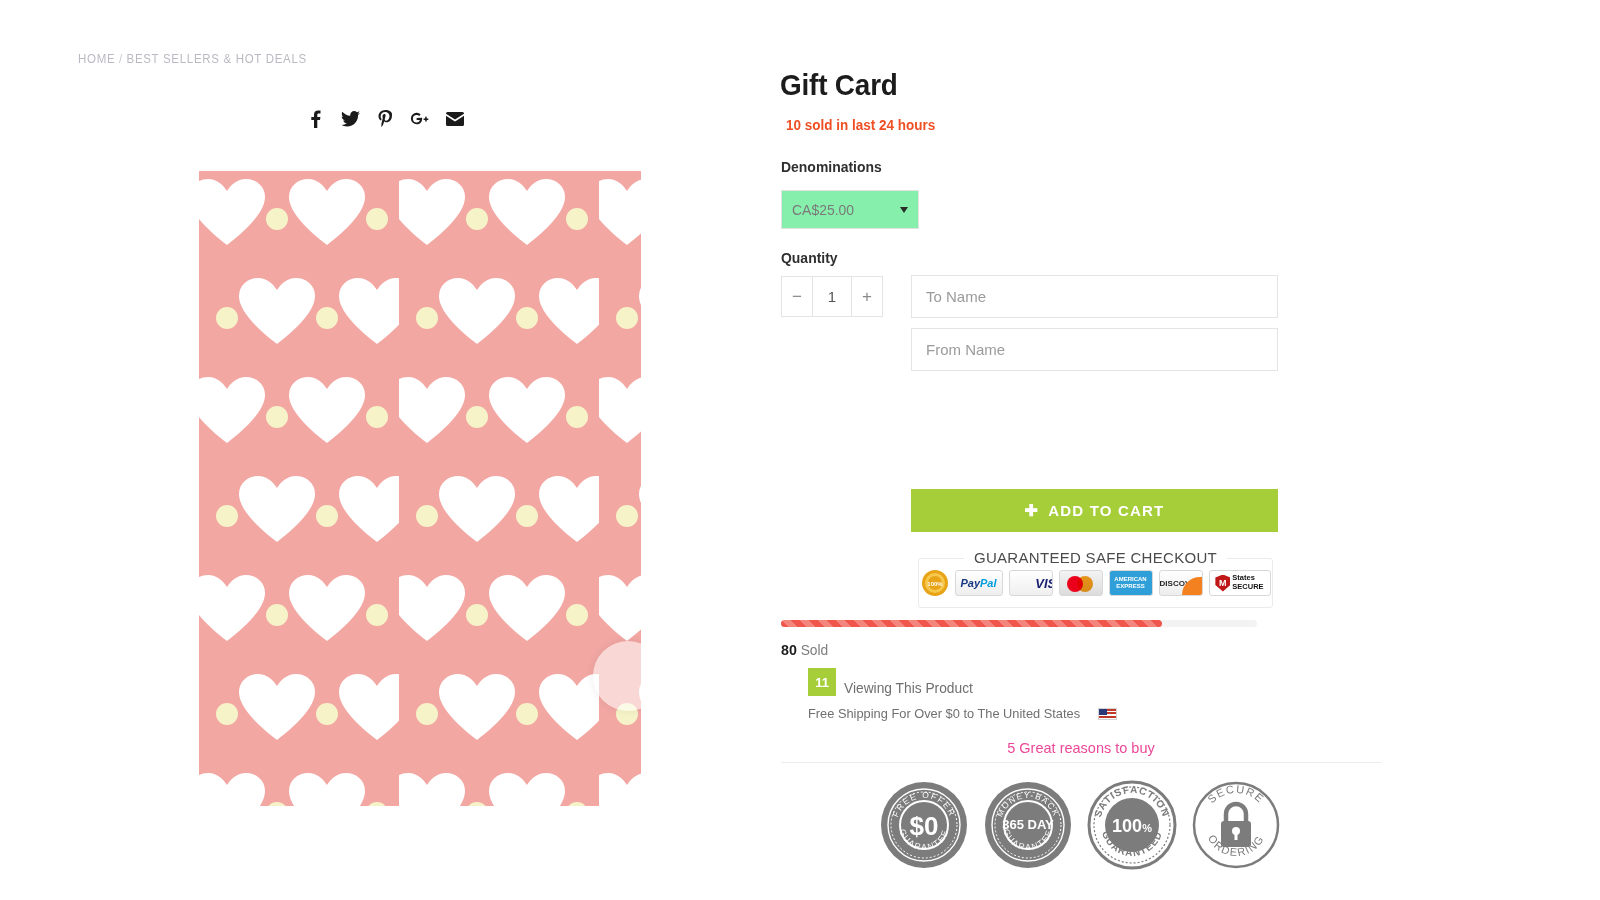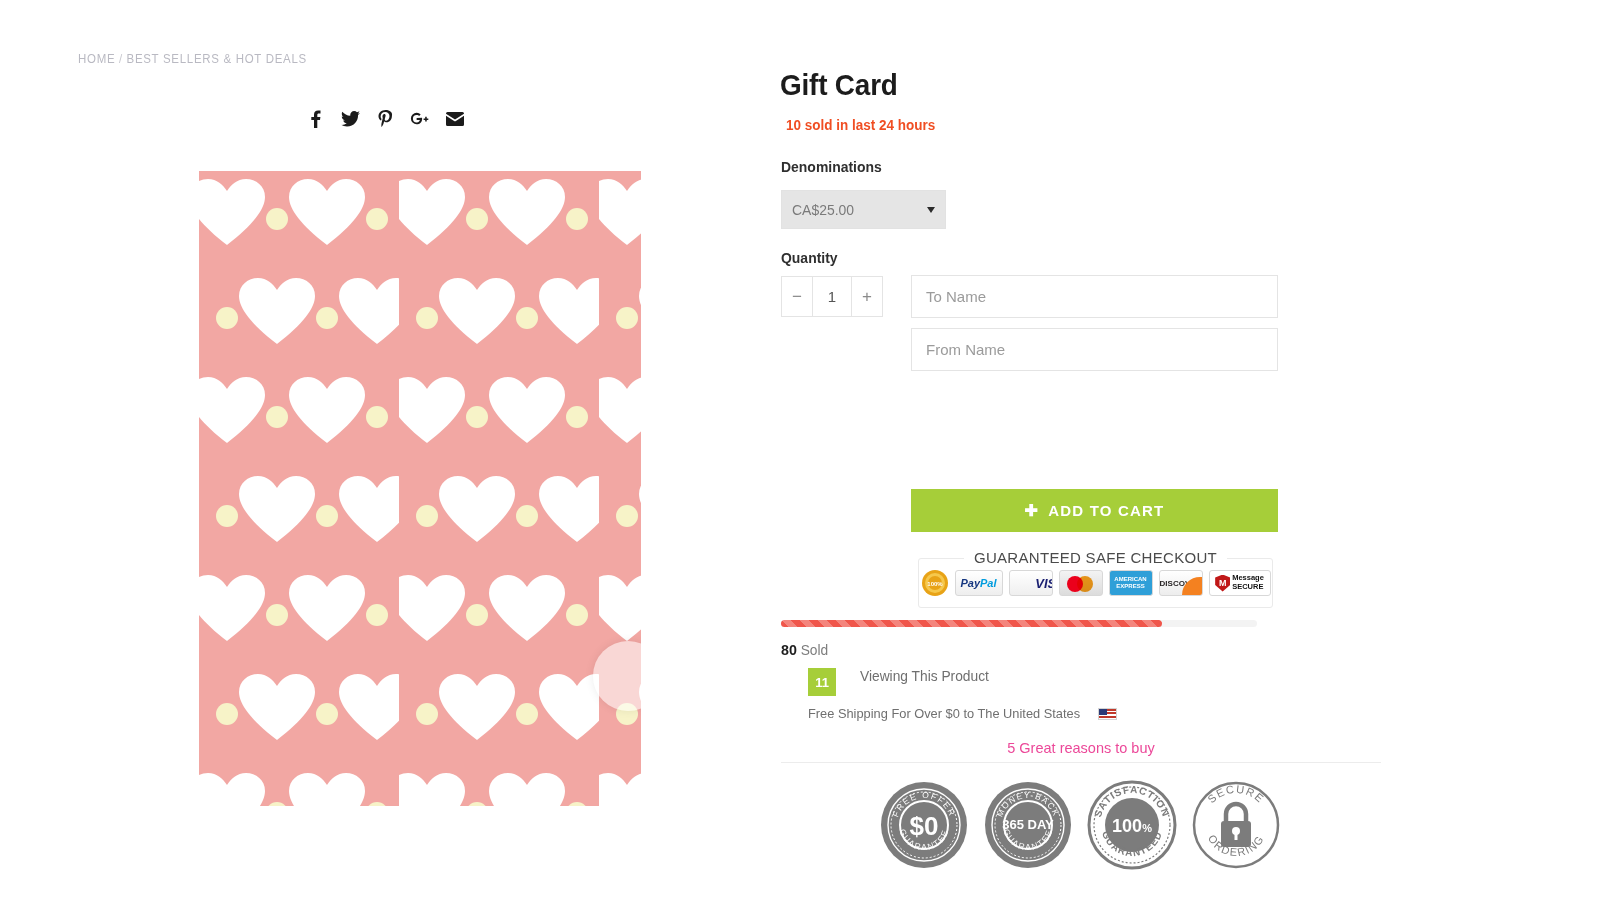--- a/index.html
+++ b/index.html
@@ -72,22 +72,22 @@
   .field-label {
     font-size:15px; font-weight:bold; color:#2f2f2f;
     font-family:"Liberation Sans Narrow","Liberation Sans", sans-serif;
     transform:scaleX(.93); transform-origin:left center;
   }
   .lbl-denom { position:absolute; left:11px; top:158px; }
   .lbl-qty   { position:absolute; left:11px; top:249px; }
 
   .select-box {
     position:absolute; left:11px; top:190px;
-    width:165px; height:39px;
-    border:1px solid #e2e2e2; background:#e5e5e5;
+    width:138px; height:39px;
+    border:1px solid #e2e2e2; background:#86efac;
     display:flex; align-items:center; padding:0 10px;
     cursor:pointer;
   }
   .select-box .sel-val {
     flex:1; font-size:15px; color:#7a7a7a;
     font-family:"Liberation Sans Narrow","Liberation Sans", sans-serif;
     transform:scaleX(.93); transform-origin:left center;
   }
   .caret {
     width:0; height:0; border-left:4.5px solid transparent;
@@ -207,21 +207,21 @@
   .sold-line {
     position:absolute; left:11px; top:641px;
     font-size:14.5px; color:#7d7d7d;
     font-family:"Liberation Sans Narrow","Liberation Sans", sans-serif;
     transform:scaleX(.95); transform-origin:left center;
   }
   .sold-line b { color:#1d1d1d; font-size:15px; }
 
   .viewing-row {
     position:absolute; left:38px; top:668px;
-    display:flex; align-items:flex-start; gap:24px;
+    display:flex; align-items:flex-end; gap:8px;
   }
   .viewing-badge {
     width:28px; height:28px; background:#a6ce39; color:#fff;
     display:flex; align-items:center; justify-content:center;
     font-size:13px; font-weight:bold;
     font-family:"Liberation Sans Narrow","Liberation Sans", sans-serif;
   }
   .viewing-txt {
     font-size:14.5px; color:#6f6f6f;
     font-family:"Liberation Sans Narrow","Liberation Sans", sans-serif;
@@ -361,21 +361,21 @@
         <div class="pay-badge pb-mc">
           <span class="mc-c1"></span>
           <span class="mc-c2"></span>
         </div>
         <div class="pay-badge pb-amex">AMERICAN<br>EXPRESS</div>
         <div class="pay-badge pb-disc">
           DISC<b>O</b>VER<span class="disc-arc"></span>
         </div>
         <div class="pay-badge pb-mcafee">
           <span class="mcafee-shield">M</span>
-          <span class="mcafee-txt"><b>Message</b><br><b>SECURE</b></span>
+          <span class="mcafee-txt"><b>States</b><br><b>SECURE</b></span>
         </div>
       </div>
       <div class="safe-title">
         <span>GUARANTEED SAFE CHECKOUT</span>
       </div>
     </div>
 
     <div class="prog-track">
       <div class="prog-fill" id="progFill" style="width: 80%; background-color: rgb(240, 86, 75);"></div>
     </div>

